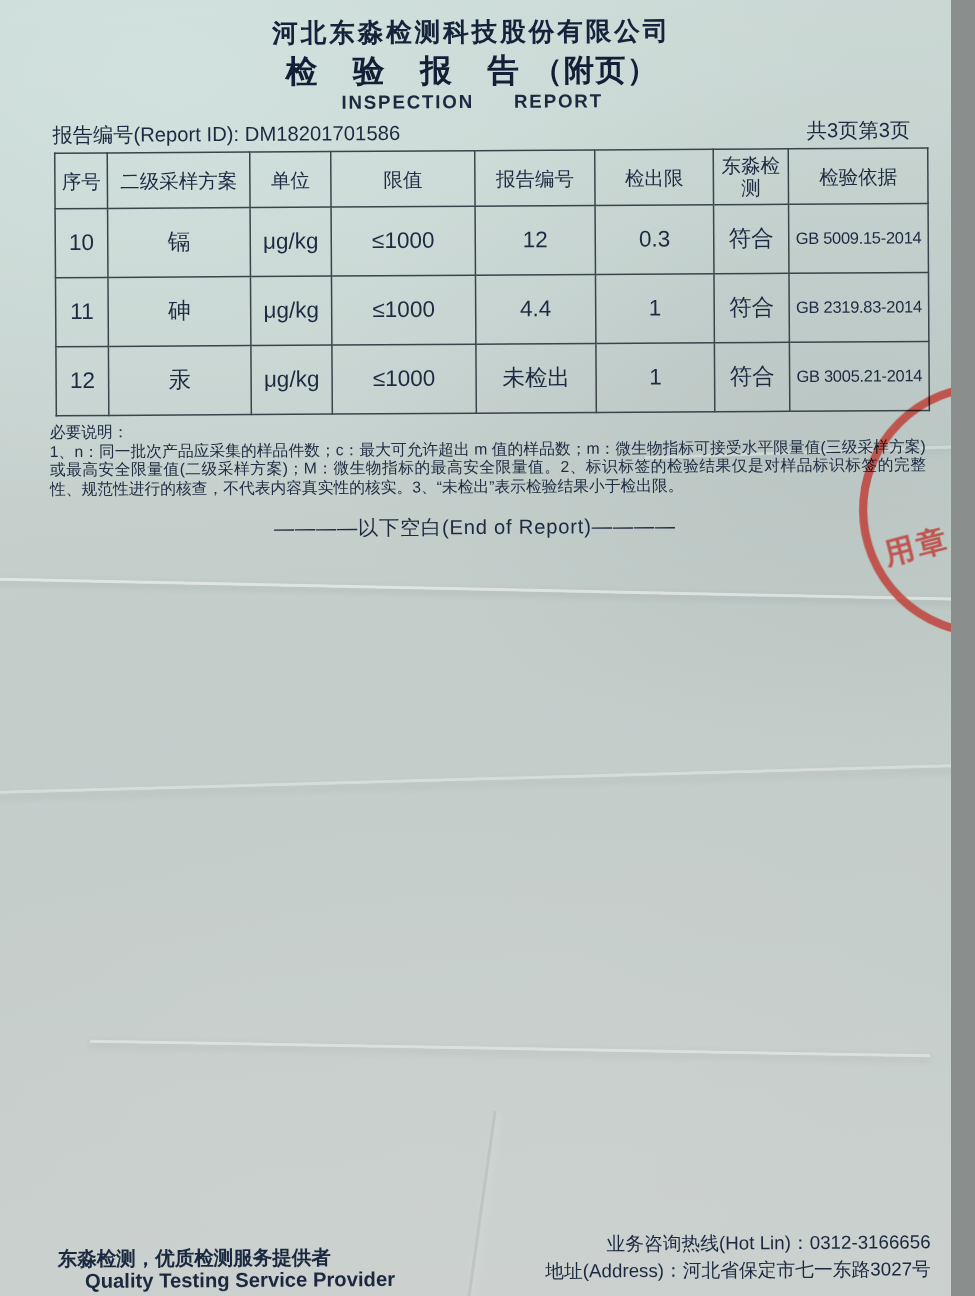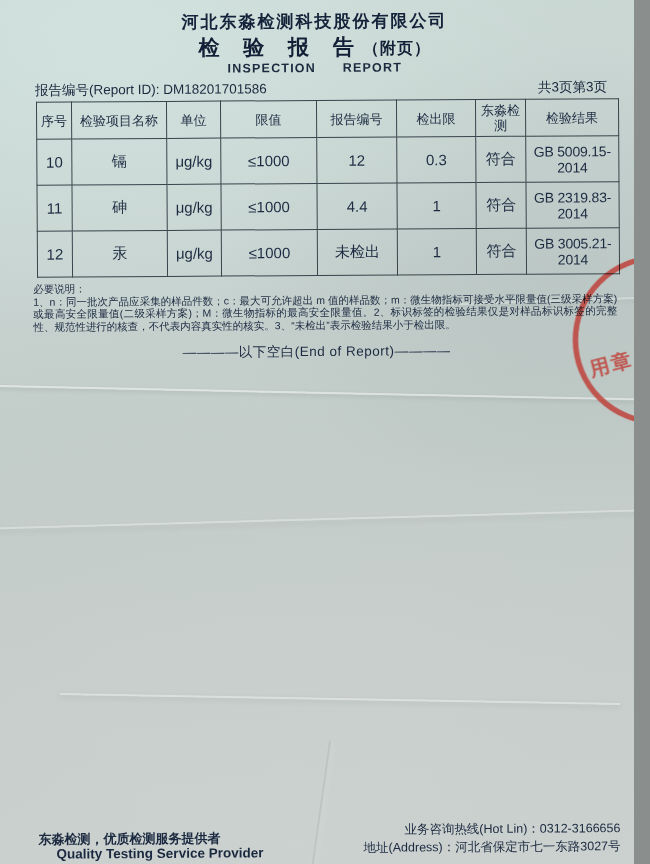--- a/index.html
+++ b/index.html
@@ -24,36 +24,36 @@
         box-shadow:0 2px 5px rgba(96,108,106,.18); transform:rotate(1deg); }
   .c4 { left:320px; top:740px; width:2px; height:130px; background:rgba(120,132,130,.15);
         box-shadow:2px 0 6px rgba(255,255,255,.25); transform:rotate(8deg); }
   .c5 { left:430px; top:300px; width:240px; height:2px; background:rgba(255,255,255,.3);
         box-shadow:0 2px 4px rgba(96,108,106,.15); transform:rotate(-2deg); }
 
   .company { position:absolute; top:10px; left:0; width:100%; text-align:center;
              font-size:17px; font-weight:bold; letter-spacing:2px; color:#14223a; }
   .title   { position:absolute; top:33px; left:0; width:100%; text-align:center;
              font-size:21px; font-weight:bold; letter-spacing:9px; color:#121f36; }
-  .title .suffix { font-size:16px; letter-spacing:1px; }
+  .title .suffix { font-size:20px; letter-spacing:1px; }
   .subtitle{ position:absolute; top:61px; left:0; width:100%; text-align:center;
              font-size:12.5px; font-weight:bold; letter-spacing:1.2px; word-spacing:22px; }
 
   .idline { position:absolute; top:80px; left:37px; right:25px;
             display:flex; justify-content:space-between; font-size:13.5px; }
 
   table.results { position:absolute; top:100px; left:38px; width:582px;
                   border-collapse:collapse; table-layout:fixed; }
   .results th, .results td {
     border:1.7px solid #39444b; text-align:center; vertical-align:middle;
     font-weight:normal; font-size:15px; color:#1d2b42; padding:1px 2px;
     overflow:hidden; }
   .results thead th { height:37px; font-size:13px; line-height:15px; }
   .results tbody td { height:46px; }
-  .results td.gbref { font-size:14px; letter-spacing:-0.2px; }
+  .results td.gbref { font-size:11px; letter-spacing:-0.2px; }
 
   .notes { position:absolute; top:281px; left:34px; width:584px;
            font-size:10.5px; line-height:12.6px; color:#202e44; text-align:justify; }
   .endline { position:absolute; top:343px; left:0; width:100%; text-align:center;
              font-size:13.5px; letter-spacing:.5px; }
 
   .stamp { position:absolute; left:520px; top:250px; width:130px; height:170px;
            overflow:visible; opacity:.82; mix-blend-mode:multiply; filter:blur(.4px); }
 
   .footer-left  { position:absolute; left:36px; top:830px; font-size:13px;
@@ -89,27 +89,27 @@
           <col style="width:54px">
           <col style="width:96px">
         <col style="width:80px">
           <col style="width:79px">
           <col style="width:50px">
           <col style="width:93px">
       </colgroup>
       <thead>
         <tr>
           <th>序号</th>
-          <th>检验项目名称</th>
+          <th>二级采样方案</th>
           <th>单位</th>
           <th>限值</th>
           <th>报告编号</th>
           <th>检出限</th>
           <th>东淼检测</th>
-          <th>检验结果</th>
+          <th>检验依据</th>
         </tr>
       </thead>
       <tbody>
           <tr>
             <td>10</td>
             <td>镉</td>
             <td>μg/kg</td>
             <td>≤1000</td>
             <td>12</td>
             <td>0.3</td>

